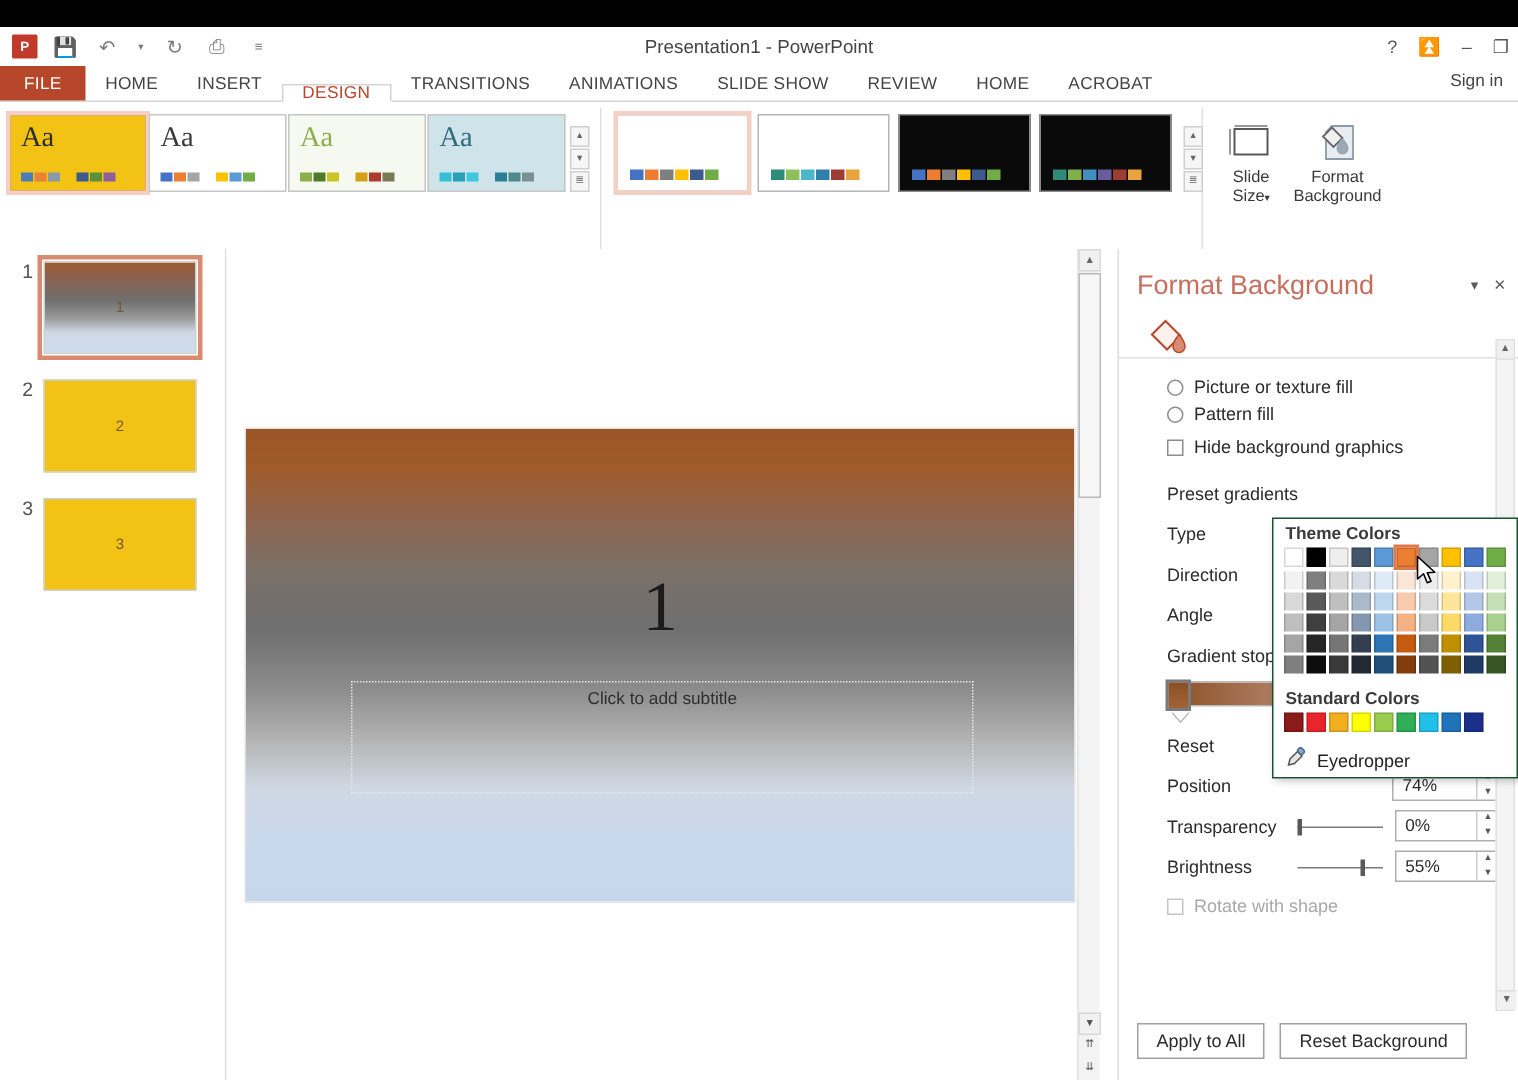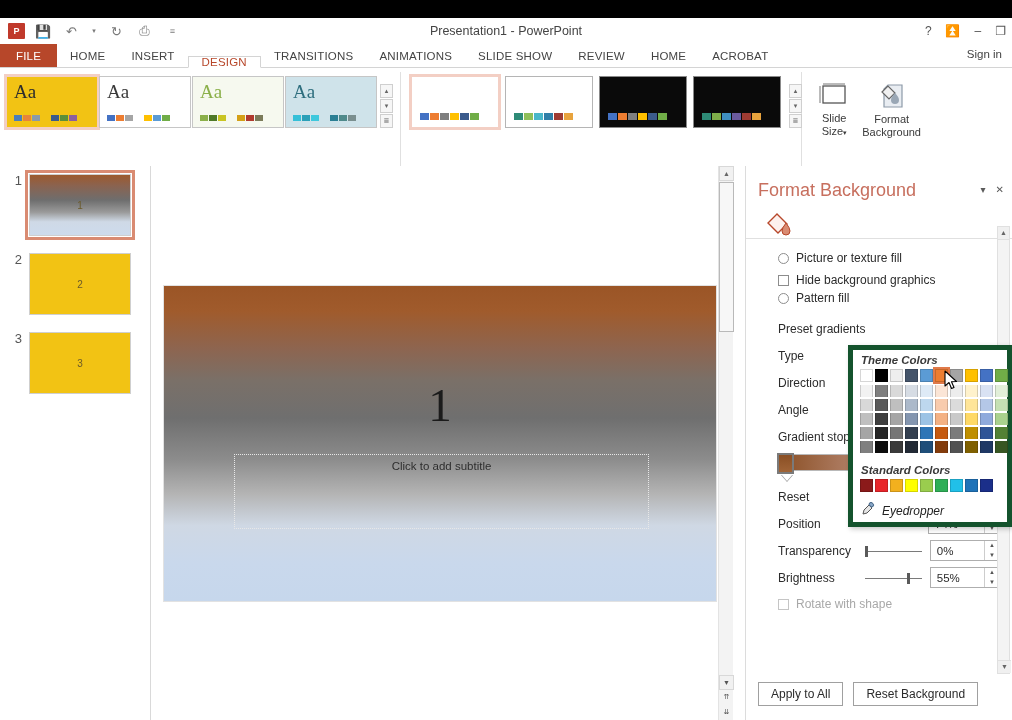--- a/index.html
+++ b/index.html
@@ -46,21 +46,21 @@
   .gal-scroll b { display:block; width:13px; height:14px; border:1px solid #cfcfcf; background:#f6f6f6;
                   font-size:7px; line-height:12px; text-align:center; color:#666; font-weight:normal; }
 
   
   .vthumb { width:88px; height:52px; border:1px solid #b5b5b5; position:relative; overflow:hidden; }
   .vthumb.sel { outline:3px solid #f3cfc4; outline-offset:-1px; }
   .vthumb .vchips { position:absolute; left:8px; bottom:7px; display:flex; gap:1px; }
   .vthumb .vchips i { display:block; width:9px; height:7px; }
 
   
-  .cust { display:flex; padding:10px 8px 0 14px; gap:10px;align-items:center; }
+  .cust { display:flex; padding:10px 8px 0 14px; gap:10px; }
   .bigbtn { width:56px; text-align:center; font-size:11px; color:#3a3a3a; line-height:13px; cursor:default; }
   .bigbtn .gico { height:34px; display:flex; align-items:center; justify-content:center; }
 
   
   .main { position:absolute; top:166px; left:0; right:0; bottom:0; display:flex; background:#fff; }
   .slidepane { width:151px; background:#fff; border-right:1px solid #d9d9d9; padding-top:8px; position:relative; }
   .srow { display:flex; align-items:flex-start; margin-bottom:17px; padding-left:8px; }
   .snum { width:14px; font-size:13px; color:#555; text-align:right; margin-right:7px; line-height:14px; }
   .sthumb { width:102px; height:62px; border:1px solid #cfcfcf; position:relative; overflow:hidden;
             display:flex; align-items:center; justify-content:center; font-size:10px; color:#6b5a2a; }
@@ -135,21 +135,21 @@
                      background:#f0f0f0; border-bottom:1px solid #e0e0e0; }
   .pane-scroll .pb { position:absolute; bottom:0; width:13px; height:13px; font-size:7px;
                      line-height:12px; text-align:center; color:#666; background:#f0f0f0;
                      border-top:1px solid #e0e0e0; }
   .btnrow { position:absolute; bottom:14px; left:12px; display:flex; gap:10px; }
   .pbtn { height:24px; padding:0 12px; border:1px solid #a0a0a0; background:#fff; font-size:12px;
           color:#2b2b2b; display:flex; align-items:center; }
 
   
   .cdrop { position:absolute; left:848px; top:345px; width:164px; background:#fff;
-           border:5px solid #14532d; box-shadow:2px 2px 5px rgba(0,0,0,.22); z-index:50;font-style:italic; }
+           border:1px solid #14532d; box-shadow:2px 2px 5px rgba(0,0,0,.22); z-index:50; }
   .cdrop h4 { font-size:11.5px; font-weight:bold; color:#3a3a3a; padding:4px 0 3px 8px; }
   .grid { display:grid; grid-template-columns:repeat(10,13px); gap:2px; padding:0 0 0 7px; }
   .grid i { display:block; width:13px; height:13px; border:1px solid rgba(0,0,0,.16); }
   .grid.tints { margin-top:3px; }
   .grid.tints i { height:12px; border-top:none; border-bottom:none; }
   .cdrop .sep { height:7px; }
   .cdrop .item { display:flex; align-items:center; gap:7px; padding:3px 0 3px 8px; font-size:12px; color:#222; }
   .cursor-arrow { position:absolute; left:944px; top:370px; z-index:60; pointer-events:none; }
 </style>
 </head>
@@ -388,27 +388,27 @@
         </svg>
       </span>
       <div class="fb-tabline"></div>
     </div>
 
     <div class="fb-body">
       <div class="optrow">
         <span class="radio"></span>
         <span>Picture or texture fill</span>
       </div>
+      <div class="optrow">
+        <span class="radio"></span>
+        <span>Pattern fill</span>
+      </div>
       <div class="optrow" style="padding-top:6px">
         <span class="cbx"></span>
         <span>Hide background graphics</span>
-      </div>
-      <div class="optrow">
-        <span class="radio"></span>
-        <span>Pattern fill</span>
       </div>
 
       <div class="fieldrow" style="margin-top:8px">
         <span class="lbl">Preset gradients</span>
       </div>
       <div class="fieldrow">
         <span class="lbl">Type</span>
       </div>
       <div class="fieldrow">
         <span class="lbl">Direction</span>

